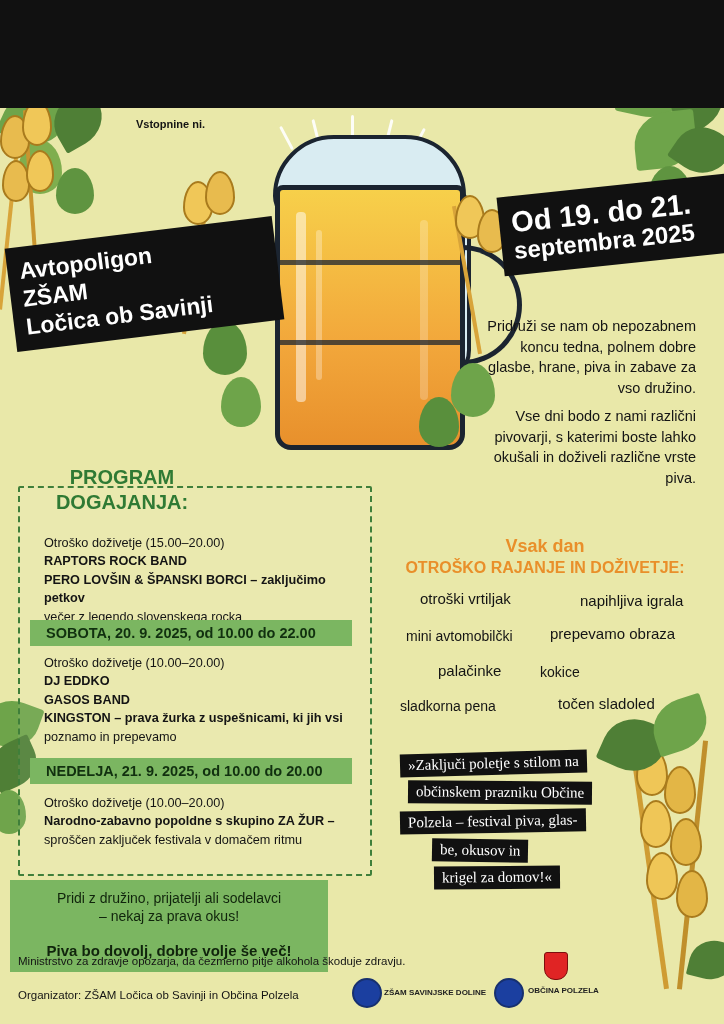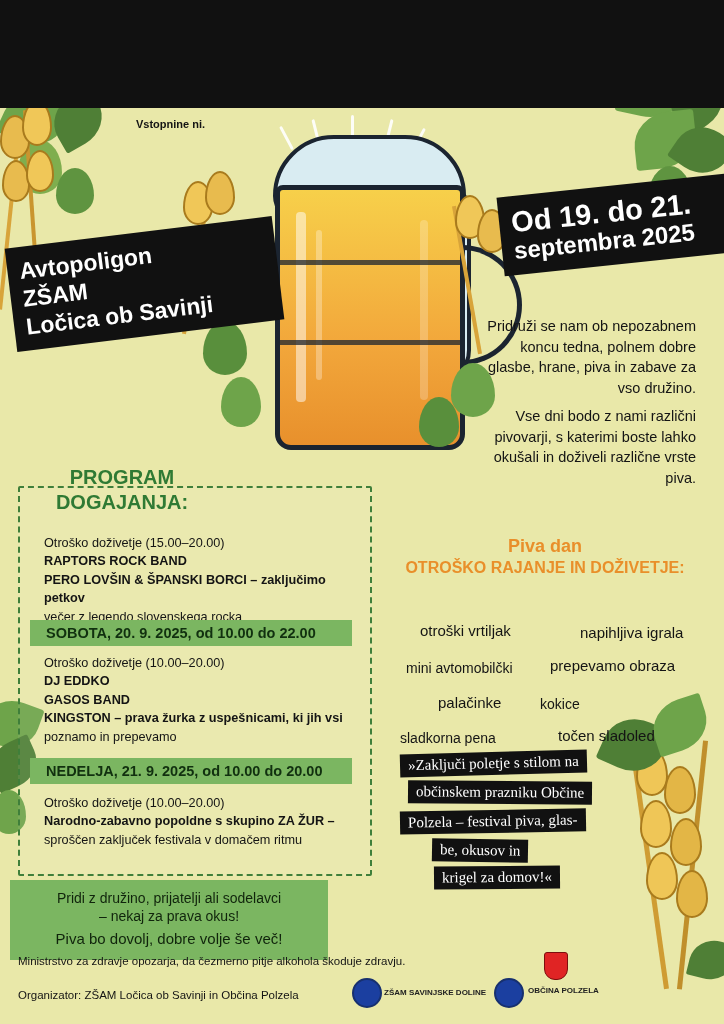--- a/index.html
+++ b/index.html
@@ -106,30 +106,30 @@
   #body1{top:534px;}
   #body2{top:654px;}
   #body3{top:794px;}
 
   
   .invite{
     position:absolute;left:10px;top:880px;width:298px;padding:9px 10px 11px 10px;
     background:#7bb661;color:#10240c;text-align:center;z-index:4;
     font-size:14px;line-height:1.32;font-weight:normal;
   }
-  .invite .b{font-weight:normal;font-size:15px;display:block;margin-top:3px;}
+  .invite .b{font-weight:bold;font-size:15px;display:block;margin-top:15px;}
 
   
   .vsak{
     position:absolute;left:380px;top:536px;width:330px;text-align:center;z-index:4;
   }
   .vsak .h1{color:#e98f2a;font-weight:bold;font-size:18px;}
   .vsak .h2{color:#e98f2a;font-weight:bold;font-size:16px;margin-top:2px;}
   .acts{position:absolute;left:372px;top:590px;width:344px;height:130px;z-index:4;}
-  .act{position:absolute;font-size:15px;color:#141414;white-space:nowrap;margin-top:32px;}
+  .act{position:absolute;font-size:15px;color:#141414;white-space:nowrap;}
 
   
   .quote{position:absolute;z-index:5;background:#111;color:#fff;
     font-size:15px;padding:3px 8px;white-space:nowrap;font-family:"Liberation Serif",serif;}
 
   
   .foot{
     position:absolute;left:18px;font-size:11.5px;color:#141414;z-index:5;
   }
   #foot1{top:955px;}
@@ -277,21 +277,21 @@
     <div>sproščen zaključek festivala v domačem ritmu</div>
   </div>
 
   <div class="invite">
     <div>Pridi z družino, prijatelji ali sodelavci</div>
     <div>– nekaj za prava okus!</div>
     <span class="b">Piva bo dovolj, dobre volje še več!</span>
   </div>
 
   <div class="vsak">
-    <div class="h1">Piva dan</div>
+    <div class="h1">Vsak dan</div>
     <div class="h2">OTROŠKO RAJANJE IN DOŽIVETJE:</div>
   </div>
   <div class="acts">
     <div class="act" style="left:48px;top:0px;">otroški vrtiljak</div>
     <div class="act" style="left:208px;top:2px;">napihljiva igrala</div>
     <div class="act" style="left:34px;top:38px;font-size:14px;">mini avtomobilčki</div>
     <div class="act" style="left:178px;top:35px;">prepevamo obraza</div>
     <div class="act" style="left:66px;top:72px;">palačinke</div>
     <div class="act" style="left:168px;top:74px;font-size:14px;">kokice</div>
     <div class="act" style="left:28px;top:108px;font-size:14px;">sladkorna pena</div>

